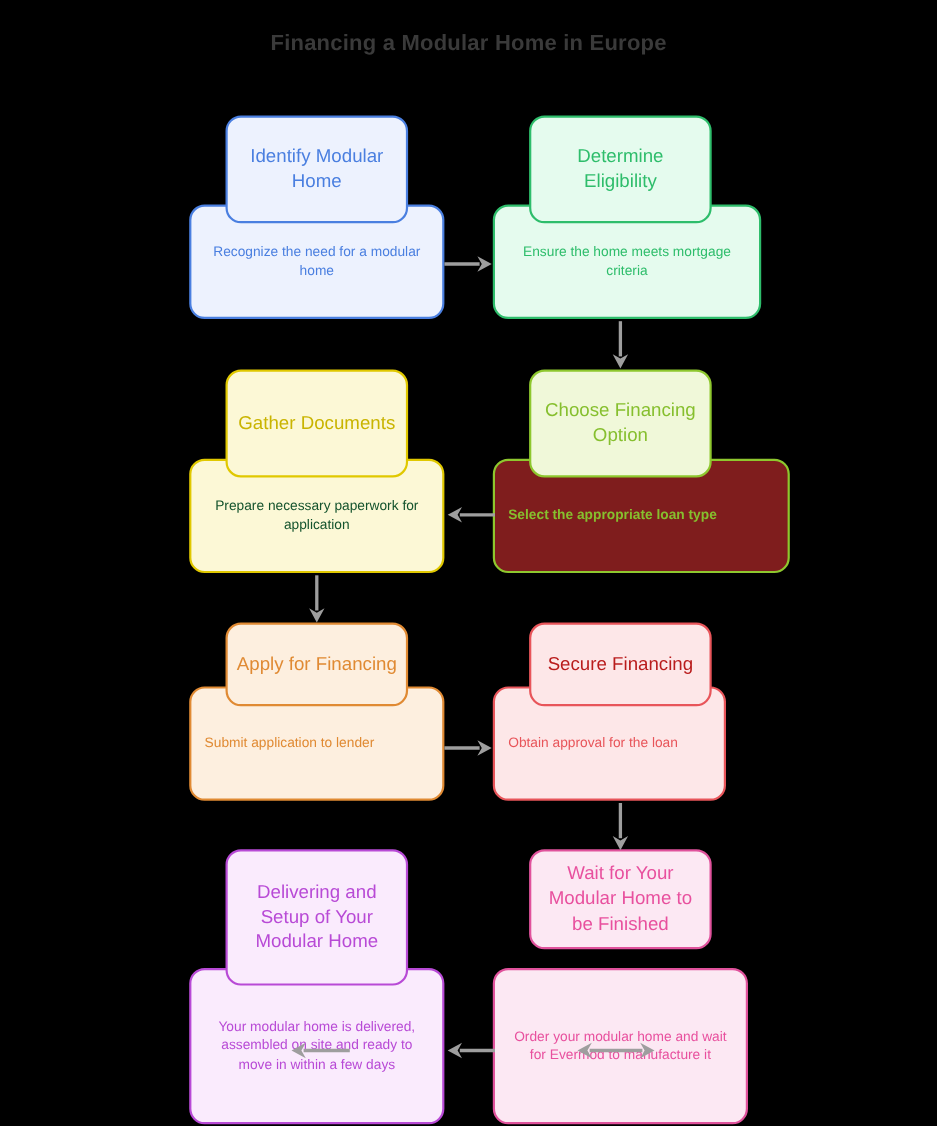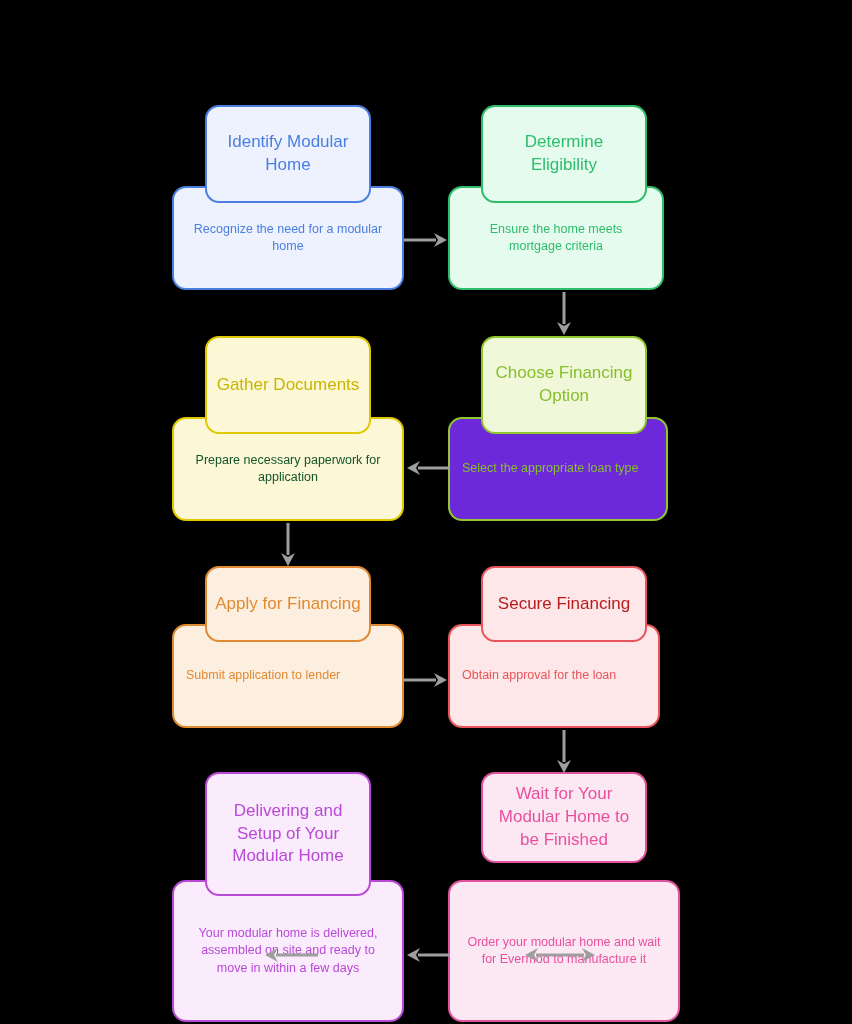--- a/index.html
+++ b/index.html
@@ -68,50 +68,51 @@
     position: absolute;
     z-index: 5;
     overflow: visible;
   }
 </style>
 </head>
 <body style="background: rgb(0, 0, 0);">
 
 <div id="canvas" style="background: rgb(0, 0, 0);">
 
+  <div id="chart-title" style="color: rgb(58, 58, 58);">Financing a Modular Home in Europe</div>
 
   <div class="node">
     <div class="node-desc" style="left: 172px; top: 186px; width: 232px; height: 104px; border-color: rgb(74, 127, 224); background: rgb(237, 242, 254); color: rgb(74, 127, 224);">
       <span>Recognize the need for a modular home</span>
     </div>
     <div class="node-title" style="left: 205px; top: 105px; width: 166px; height: 98px; border-color: rgb(74, 127, 224); background: rgb(237, 242, 254); color: rgb(74, 127, 224);">
       <span>Identify Modular Home</span>
     </div>
   </div>
 
   <div class="node">
-    <div class="node-desc" style="left: 448px; top: 186px; width: 216px; height: 104px; border-color: rgb(46, 189, 107); background: rgb(229, 251, 238); color: rgb(46, 189, 107);">
+    <div class="node-desc" style="left: 448px; top: 186px; width: 244px; height: 104px; border-color: rgb(46, 189, 107); background: rgb(229, 251, 238); color: rgb(46, 189, 107);">
       <span>Ensure the home meets mortgage criteria</span>
     </div>
     <div class="node-title" style="left: 481px; top: 105px; width: 166px; height: 98px; border-color: rgb(46, 189, 107); background: rgb(229, 251, 238); color: rgb(46, 189, 107);">
       <span>Determine Eligibility</span>
     </div>
   </div>
 
   <div class="node">
     <div class="node-desc" style="left: 172px; top: 417px; width: 232px; height: 104px; border-color: rgb(224, 200, 0); background: rgb(252, 248, 214); color: #14532d;">
       <span>Prepare necessary paperwork for application</span>
     </div>
     <div class="node-title" style="left: 205px; top: 336px; width: 166px; height: 98px; border-color: rgb(224, 200, 0); background: rgb(252, 248, 214); color: rgb(201, 180, 0);">
       <span>Gather Documents</span>
     </div>
   </div>
 
   <div class="node">
-    <div class="node-desc" style="left: 448px; top: 417px; width: 220px; height: 104px; border-color: rgb(142, 199, 46); background: #6d28d9; color: rgb(134, 191, 46);">
+    <div class="node-desc" style="left: 448px; top: 417px; width: 270px; height: 104px; border-color: rgb(142, 199, 46); background: #7f1d1d; color: rgb(134, 191, 46); font-weight: bold;">
       <span>Select the appropriate loan type</span>
     </div>
     <div class="node-title" style="left: 481px; top: 336px; width: 166px; height: 98px; border-color: rgb(142, 199, 46); background: rgb(240, 248, 217); color: rgb(134, 191, 46);">
       <span>Choose Financing Option</span>
     </div>
   </div>
 
   <div class="node">
     <div class="node-desc" style="left: 172px; top: 624px; width: 232px; height: 104px; border-color: rgb(224, 138, 51); background: rgb(253, 239, 223); color: rgb(224, 138, 51);">
       <span>Submit application to lender</span>

